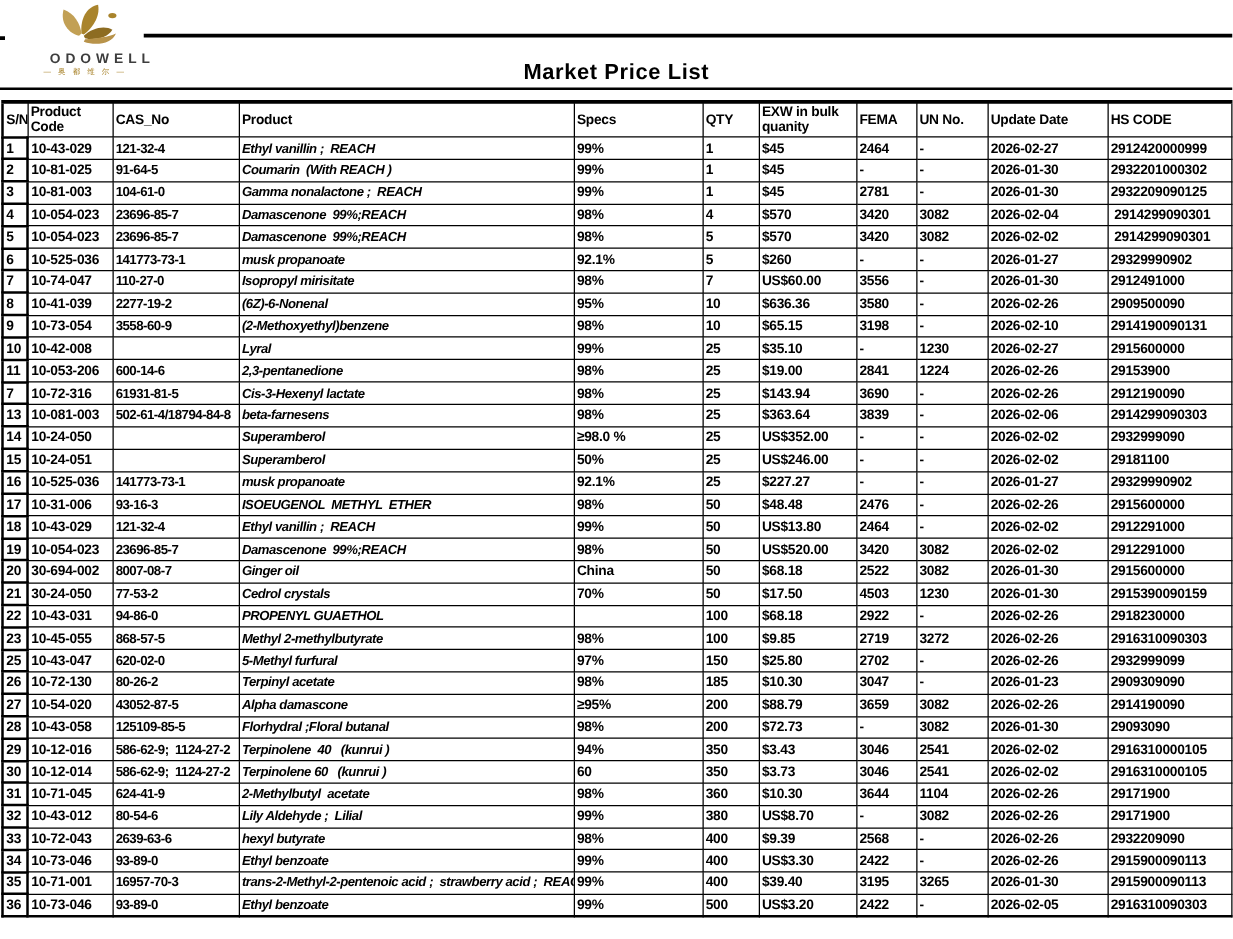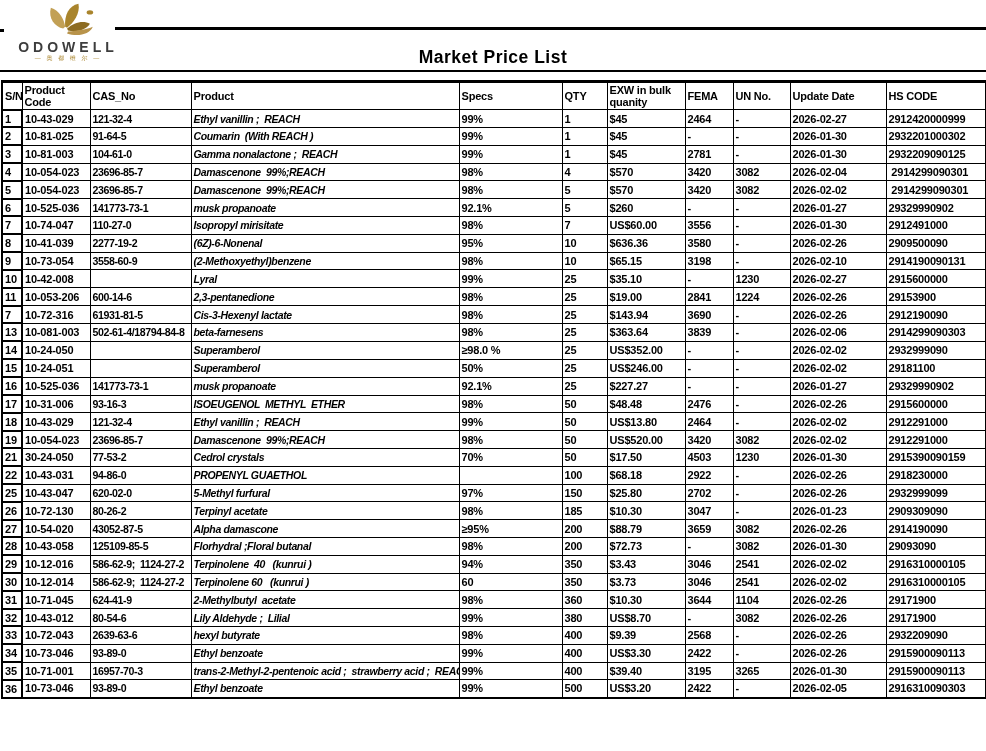--- a/index.html
+++ b/index.html
@@ -3,21 +3,21 @@
 <meta charset="utf-8">
 <style>
   html,body{margin:0;padding:0;}
   body{
     width:986px;height:751px;background:#ffffff;position:relative;overflow:hidden;
     font-family:"Liberation Sans", sans-serif;color:#000;
   }
   
   .logo{position:absolute;left:12px;top:1px;width:112px;text-align:center;}
   .logo svg{display:block;margin:0 auto;}
-  .brand{font-size:14px;font-weight:600;letter-spacing:4px;color:#3d3d3d;line-height:13px;}
+  .brand{font-size:11px;font-weight:600;letter-spacing:4px;color:#3d3d3d;line-height:13px;text-align:right;}
   .brand-sub{font-size:6px;color:#a9842c;letter-spacing:2px;line-height:7px;margin-top:1px;}
   .topline{position:absolute;left:115px;right:0;top:27px;height:3px;background:#000;}
   .leftdot{position:absolute;left:0;top:29px;width:4px;height:3px;background:#000;}
   .title{position:absolute;left:0;top:47px;width:100%;text-align:center;
          font-size:17.5px;font-weight:bold;letter-spacing:.5px;}
   .titleline{position:absolute;left:0;right:0;top:70px;height:2px;background:#000;}
 
   
   table{
     position:absolute;left:1px;top:80px;width:984px;
@@ -334,20 +334,33 @@
         <td class="cell-product">Damascenone  99%;REACH</td>
         <td class="cell-specs">98%</td>
         <td class="cell-qty">50</td>
         <td class="cell-exw">US$520.00</td>
         <td class="cell-fema">3420</td>
         <td class="cell-un">3082</td>
         <td class="cell-date">2026-02-02</td>
         <td class="cell-hs">2912291000</td>
       </tr>
       <tr>
+        <td class="cell-sn">20</td>
+        <td class="cell-code">30-694-002</td>
+        <td class="cell-cas">8007-08-7</td>
+        <td class="cell-product">Ginger oil</td>
+        <td class="cell-specs">China</td>
+        <td class="cell-qty">50</td>
+        <td class="cell-exw">$68.18</td>
+        <td class="cell-fema">2522</td>
+        <td class="cell-un">3082</td>
+        <td class="cell-date">2026-01-30</td>
+        <td class="cell-hs">2915600000</td>
+      </tr>
+      <tr>
         <td class="cell-sn">21</td>
         <td class="cell-code">30-24-050</td>
         <td class="cell-cas">77-53-2</td>
         <td class="cell-product">Cedrol crystals</td>
         <td class="cell-specs">70%</td>
         <td class="cell-qty">50</td>
         <td class="cell-exw">$17.50</td>
         <td class="cell-fema">4503</td>
         <td class="cell-un">1230</td>
         <td class="cell-date">2026-01-30</td>
@@ -360,20 +373,33 @@
         <td class="cell-product">PROPENYL GUAETHOL</td>
         <td class="cell-specs"></td>
         <td class="cell-qty">100</td>
         <td class="cell-exw">$68.18</td>
         <td class="cell-fema">2922</td>
         <td class="cell-un">-</td>
         <td class="cell-date">2026-02-26</td>
         <td class="cell-hs">2918230000</td>
       </tr>
       <tr>
+        <td class="cell-sn">23</td>
+        <td class="cell-code">10-45-055</td>
+        <td class="cell-cas">868-57-5</td>
+        <td class="cell-product">Methyl 2-methylbutyrate</td>
+        <td class="cell-specs">98%</td>
+        <td class="cell-qty">100</td>
+        <td class="cell-exw">$9.85</td>
+        <td class="cell-fema">2719</td>
+        <td class="cell-un">3272</td>
+        <td class="cell-date">2026-02-26</td>
+        <td class="cell-hs">2916310090303</td>
+      </tr>
+      <tr>
         <td class="cell-sn">25</td>
         <td class="cell-code">10-43-047</td>
         <td class="cell-cas">620-02-0</td>
         <td class="cell-product">5-Methyl furfural</td>
         <td class="cell-specs">97%</td>
         <td class="cell-qty">150</td>
         <td class="cell-exw">$25.80</td>
         <td class="cell-fema">2702</td>
         <td class="cell-un">-</td>
         <td class="cell-date">2026-02-26</td>

